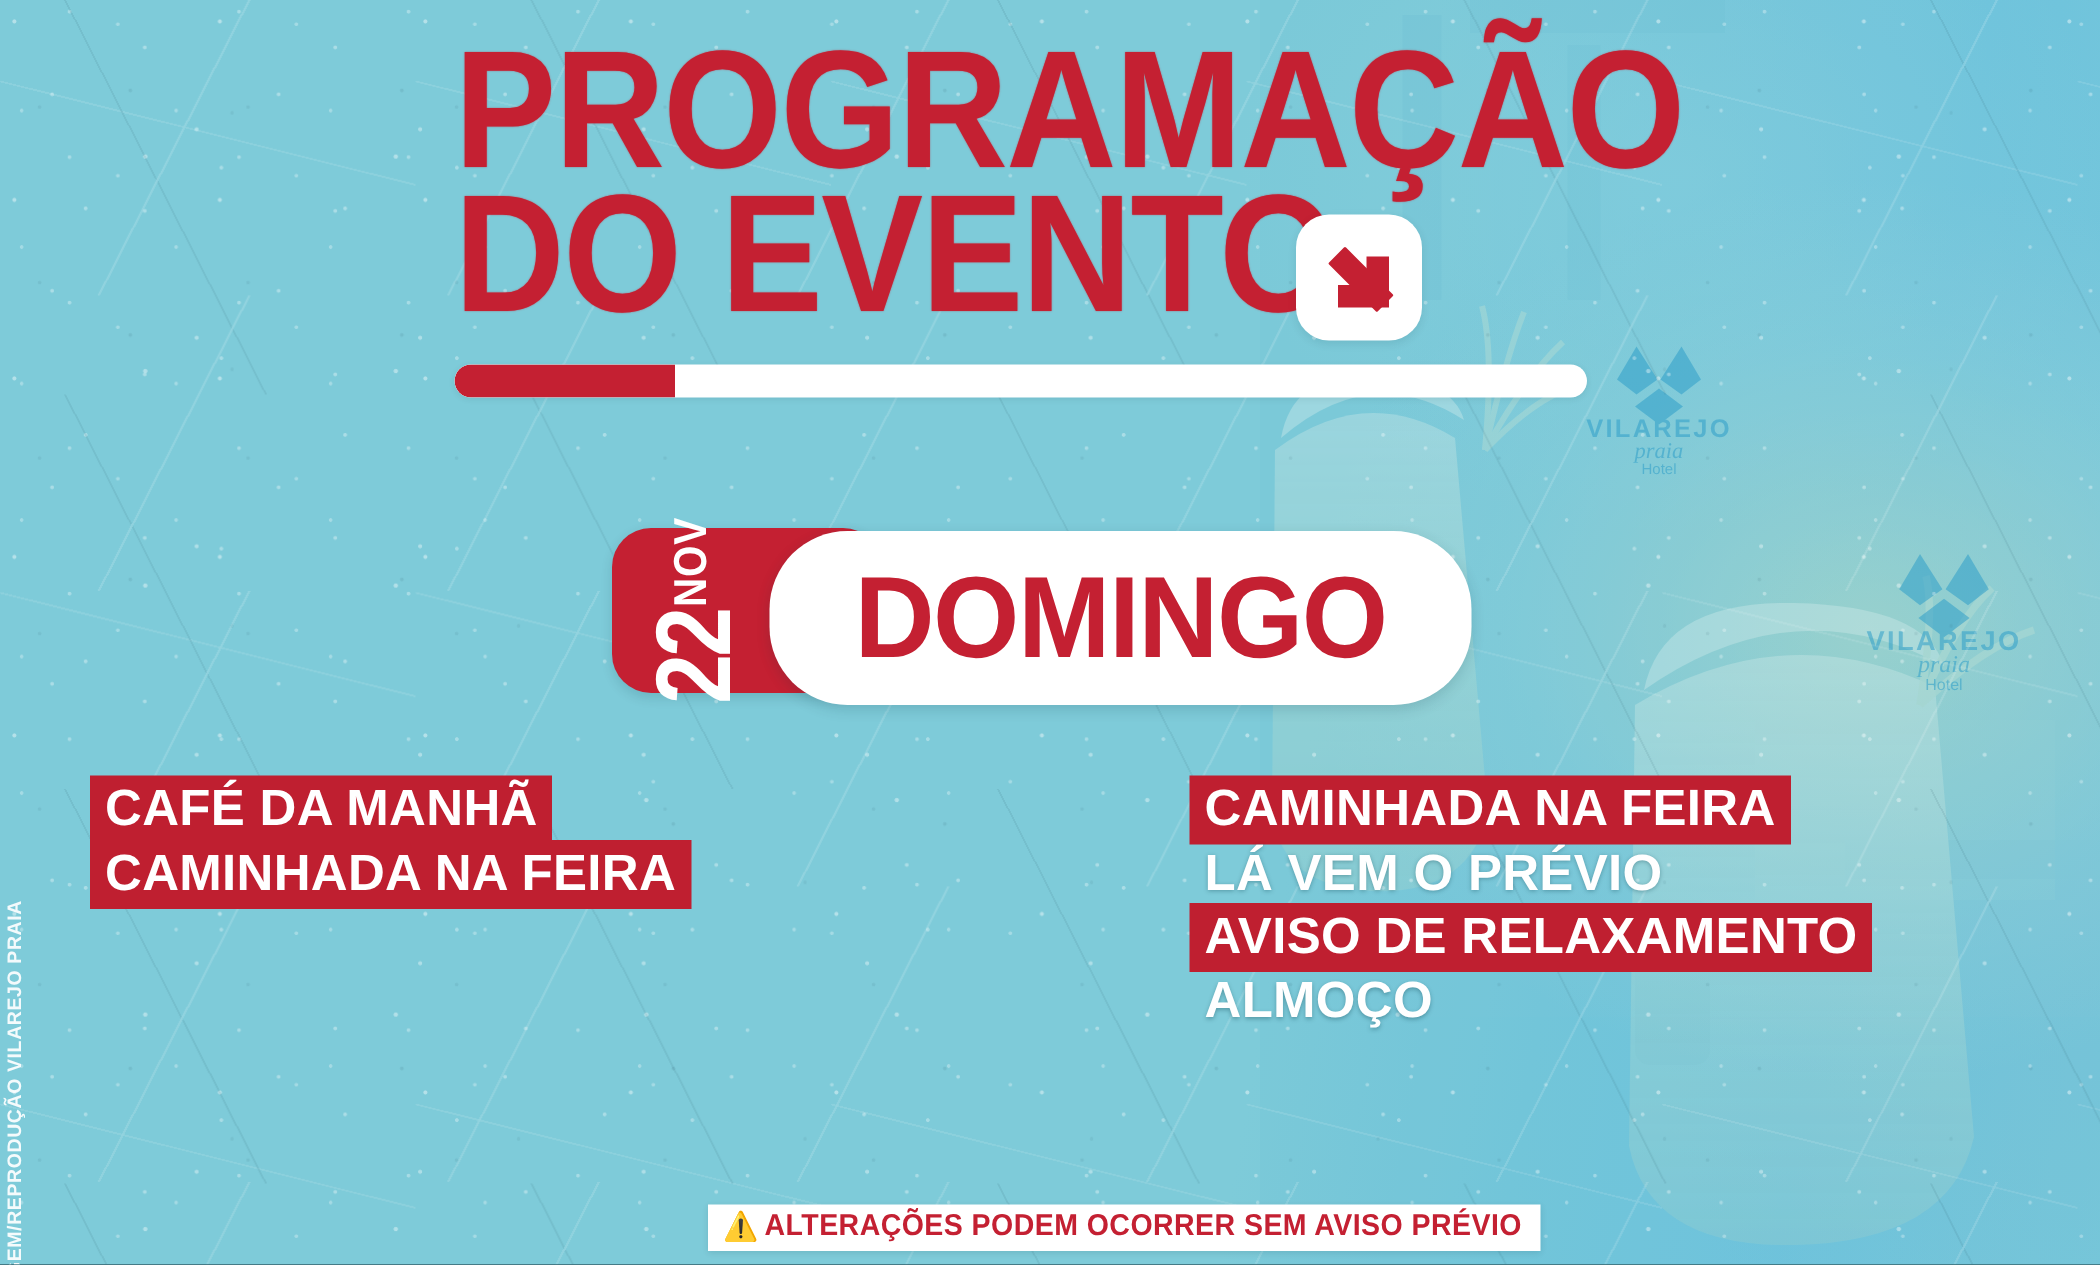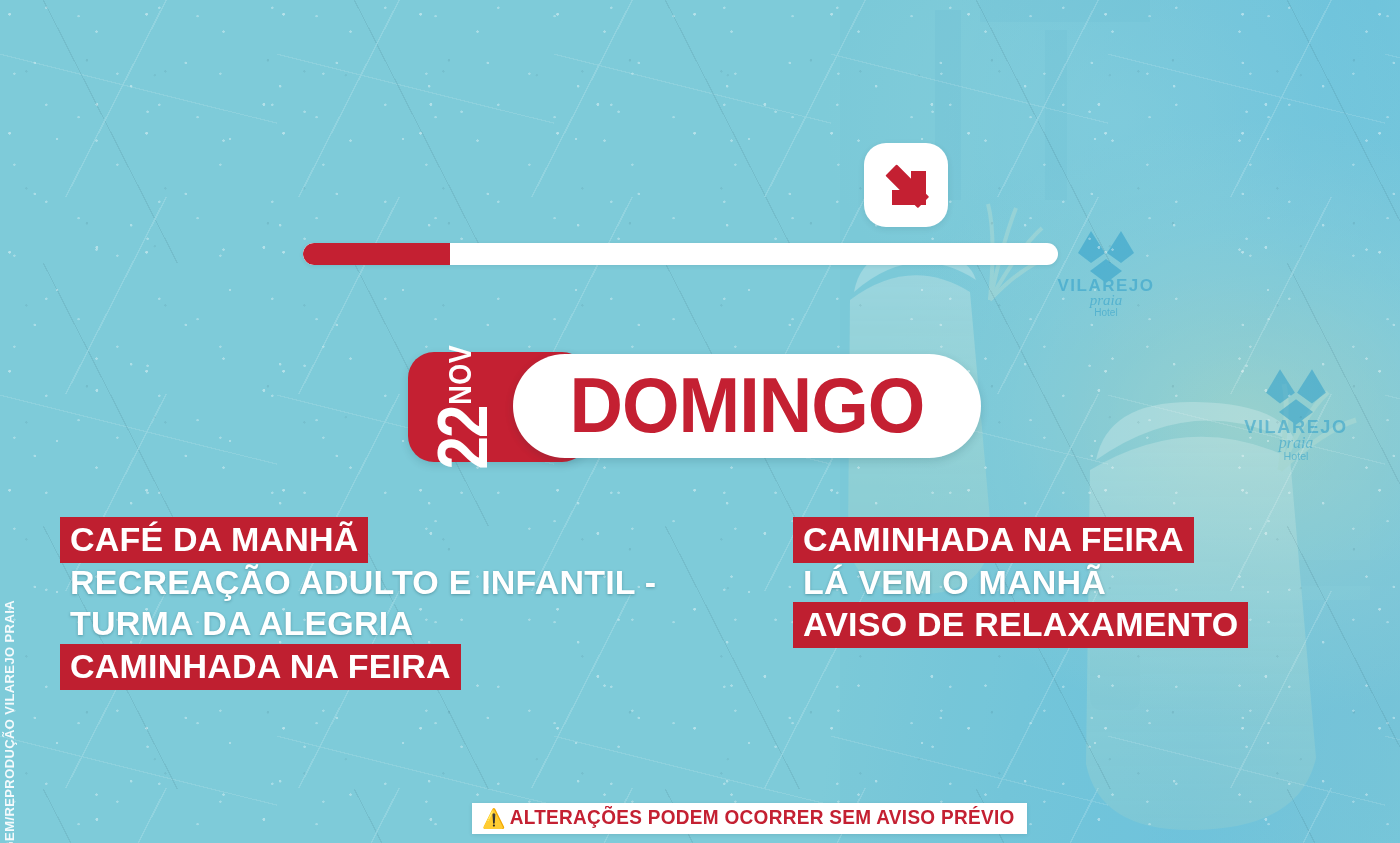--- a/index.html
+++ b/index.html
@@ -205,21 +205,21 @@
     line-height: 1;
     letter-spacing: 0.5px;
     transform: scaleY(1.14);
     padding-bottom: 3px;
   }
   .date-white {
     position: absolute;
     left: 105px;
     top: 2px;
     width: 468px;
-    height: 104px;
+    height: 116px;
     background: #ffffff;
     border-radius: 52px;
     display: flex;
     align-items: center;
     justify-content: center;
     box-shadow: 0 3px 9px rgba(10,50,60,0.16);
   }
   .date-weekday {
     font-family: "Liberation Sans", sans-serif;
     font-weight: 700;
@@ -378,20 +378,24 @@
       </g>
       <text x="60" y="66" font-family="Liberation Sans, sans-serif" font-size="17" font-weight="700" fill="#2f9fc9" text-anchor="middle" letter-spacing="1.5">VILAREJO</text>
       <text x="60" y="80" font-family="Liberation Serif, serif" font-size="15" font-style="italic" fill="#2f9fc9" text-anchor="middle">praia</text>
       <text x="60" y="91" font-family="Liberation Sans, sans-serif" font-size="10" fill="#2f9fc9" text-anchor="middle">Hotel</text>
     </svg>
   </div>
 
   <div class="bg-grain"></div>
   <div class="bg-fiber"></div>
 
+  <div class="headline">
+    <div class="headline-line l1">PROGRAMAÇÃO</div>
+    <div class="headline-line l2">DO EVENTO</div>
+  </div>
 
   <div class="arrow-badge">
     <svg width="56" height="56" viewBox="0 0 56 56" aria-hidden="true">
       <g fill="#c42032">
         <rect x="5" y="13" width="16" height="46" rx="1" transform="rotate(-45 13 13)"></rect>
         <path d="M48 14 L48 48 L14 48 L14 33 L33 33 L33 14 Z"></path>
       </g>
     </svg>
   </div>
 
@@ -407,28 +411,28 @@
         <span class="date-mon">NOV</span>
       </div>
     </div>
     <div class="date-white">
       <span class="date-weekday">DOMINGO</span>
     </div>
   </div>
 
   <div class="col col-left">
     <div class="act hl"><span class="txt">CAFÉ DA MANHÃ</span></div>
-    <div class="act plain"><span class="txt">RECREAÇÃO ADULTO E INFANTIL - TURMA DA ALEGRIA</span></div>
     <div class="act hl"><span class="txt">CAMINHADA NA FEIRA</span></div>
   </div>
 
   <div class="col col-right">
     <div class="act hl"><span class="txt">CAMINHADA NA FEIRA</span></div>
-    <div class="act plain"><span class="txt">LÁ VEM O MANHÃ</span></div>
+    <div class="act plain"><span class="txt">LÁ VEM O PRÉVIO</span></div>
     <div class="act hl"><span class="txt">AVISO DE RELAXAMENTO</span></div>
+    <div class="act plain"><span class="txt">ALMOÇO</span></div>
   </div>
 
   <div class="footer-note">
     <span class="footer-icon">⚠️</span>
     <span class="footer-text">ALTERAÇÕES PODEM OCORRER SEM AVISO PRÉVIO</span>
   </div>
 
   <div class="credit">
     <span>*IMAGEM/REPRODUÇÃO VILAREJO PRAIA</span>
   </div>

